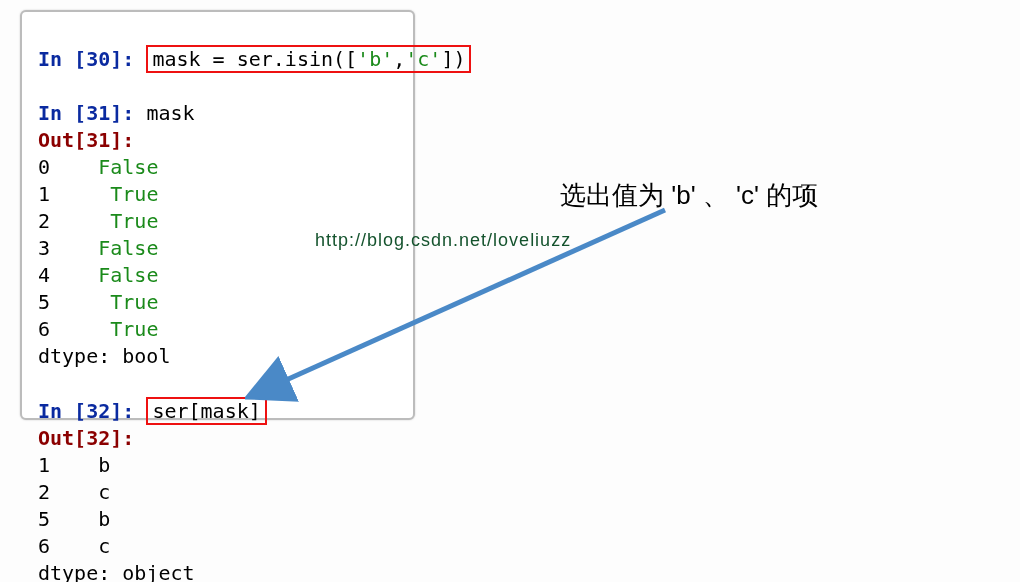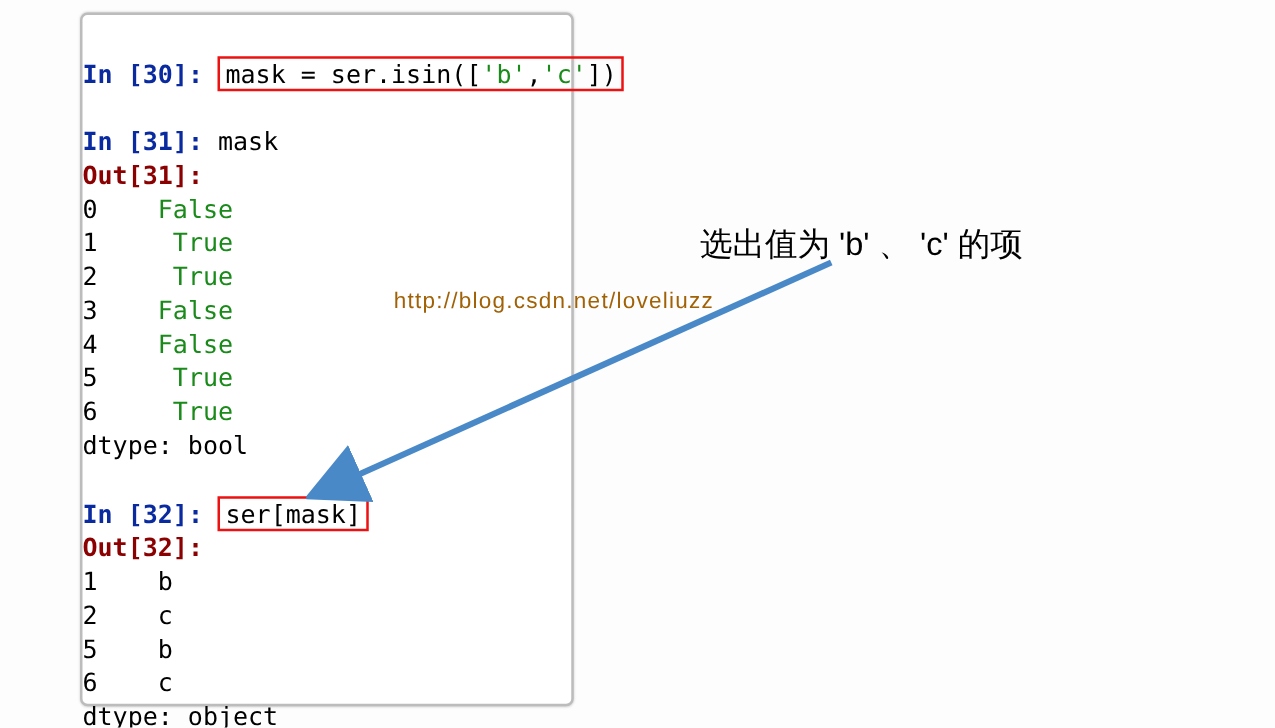--- a/index.html
+++ b/index.html
@@ -12,30 +12,29 @@
     background: #fdfdfd;
     color: #000;
     position: relative;
     overflow: hidden;
   }
   .code-panel {
     position: absolute;
     left: 20px;
     top: 10px;
     width: 395px;
-    height: 555px;
+    height: 410px;
     border: 2px solid #bcbcbc;
     border-radius: 6px;
     box-shadow: 0 0 2px rgba(0,0,0,0.2);
-    padding: 6px 10px 6px 0;
+    padding: 6px 10px 6px 16px;
     box-sizing: border-box;
     line-height: 27px;
     white-space: pre;
     background: #fff;
-    margin-left: 44px;
   }
   .in-label  { color: #0a2aa0; font-weight: bold; }
   .out-label { color: #8b0000; font-weight: bold; }
   .str       { color: #1a8a1a; }
   .kw        { color: #1a8a1a; }
   .colon     { color: #0a2aa0; font-weight: bold; }
   .colon-out { color: #8b0000; font-weight: bold; }
 
   .redbox {
     border: 2px solid #e11;
@@ -52,21 +51,21 @@
     font-size: 26px;
     color: #000;
   }
 
   .watermark {
     position: absolute;
     left: 315px;
     top: 230px;
     font-family: Arial, sans-serif;
     font-size: 18px;
-    color: #a16207;
+    color: #14532d;
     letter-spacing: 1px;
     pointer-events: none;
   }
 
   .arrow-svg {
     position: absolute;
     left: 245px;
     top: 195px;
     width: 460px;
     height: 210px;

